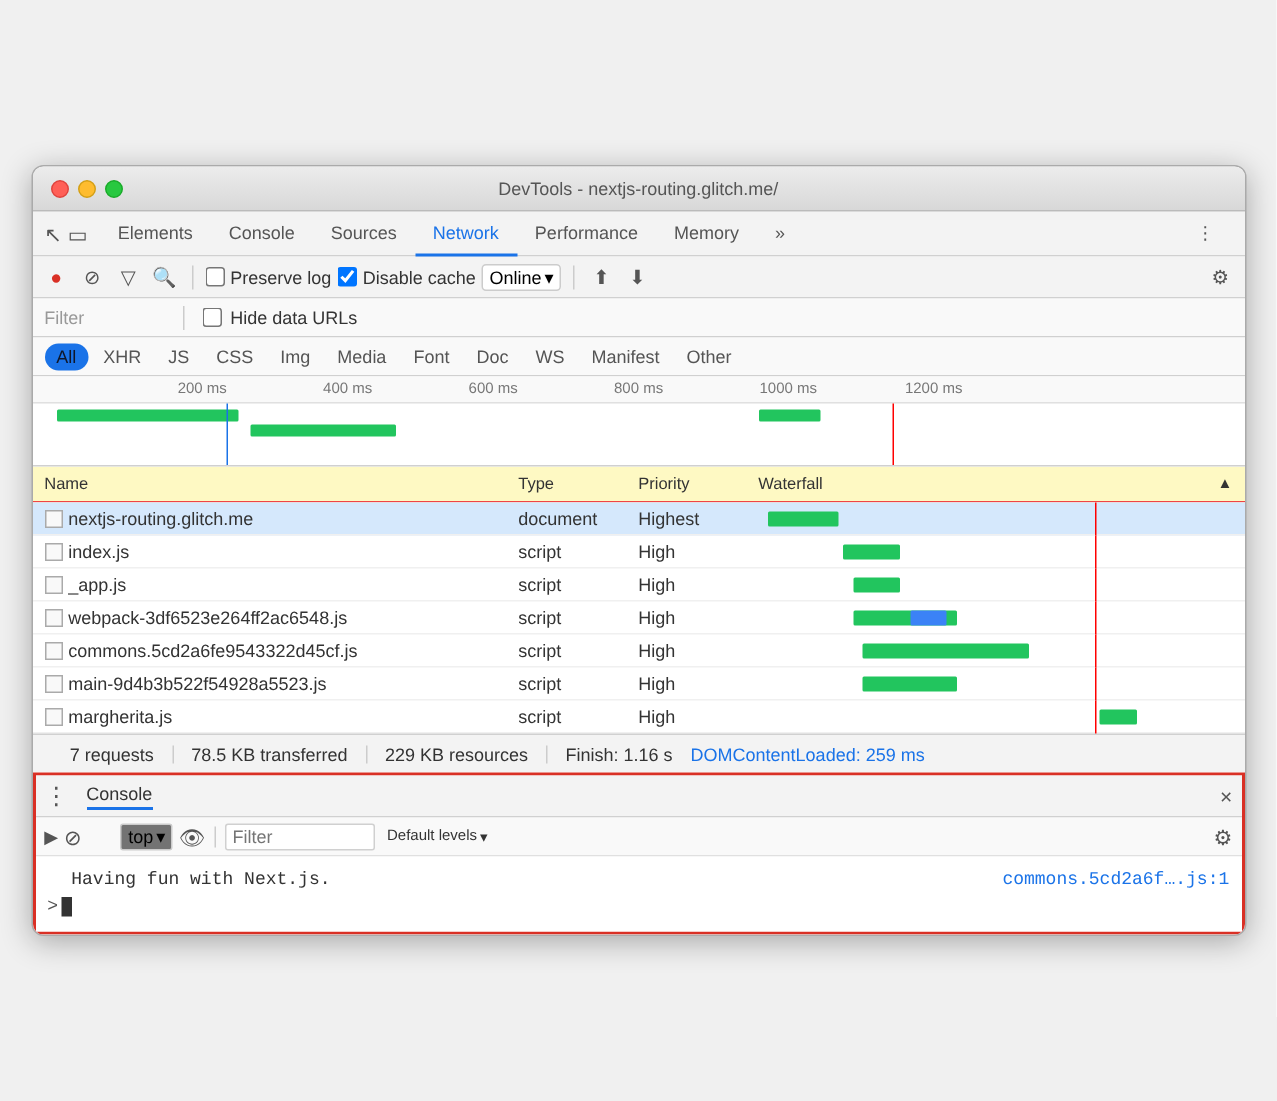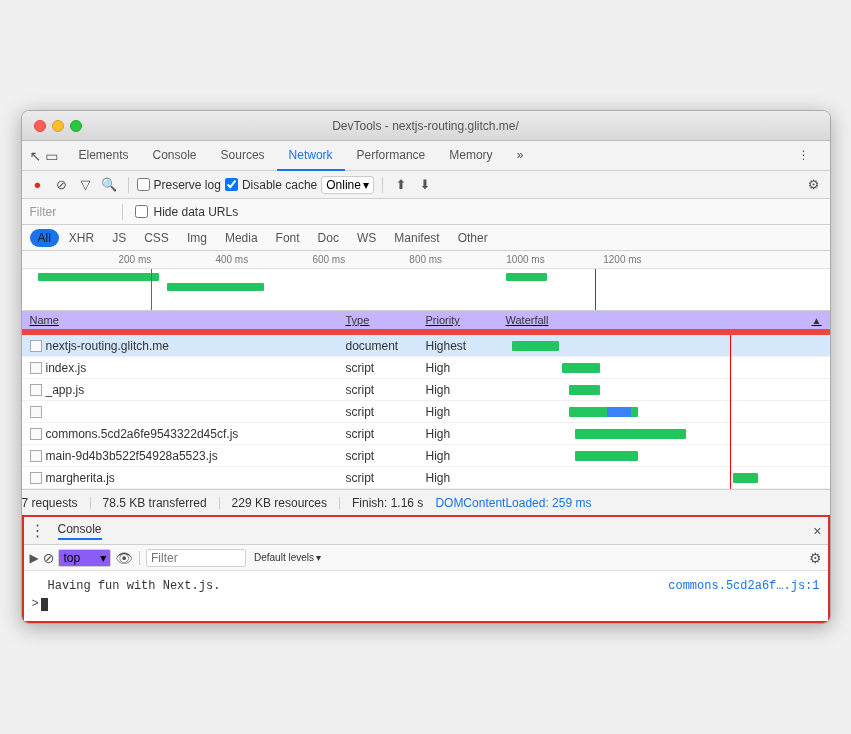--- a/index.html
+++ b/index.html
@@ -169,26 +169,25 @@
     .timeline-area {
       background: #fff;
       height: 60px;
       border-bottom: 1px solid #d0d0d0;
       position: relative;
       overflow: hidden;
     }
     .table-header {
       display: grid;
       grid-template-columns: 1fr 80px 80px 1fr;
-      background: #c4b5fd;
-      border-bottom: 6px solid #ef4444;
+      background: #fef9c3;
+      border-bottom: 1px solid #ef4444;
       height: 24px;
       align-items: center;
       padding: 0 8px;
-      text-decoration: underline;
     }
     .table-header-cell {
       font-size: 11px;
       color: #333;
       font-weight: 500;
     }
     .table-body {
       background: #fff;
     }
     .table-row {
@@ -228,21 +227,21 @@
     .wf-bar {
       position: absolute;
       height: 10px;
       border-radius: 1px;
     }
     .status-bar {
       background: #f3f3f3;
       border-top: 1px solid #d0d0d0;
       display: flex;
       align-items: center;
-      padding: 0 0;
+      padding: 0 25px;
       height: 26px;
       gap: 12px;
       font-size: 12px;
       color: #333;
     }
     .status-divider {
       width: 1px;
       height: 12px;
       background: #ccc;
     }
@@ -489,20 +488,21 @@
         <div class="cell">script</div>
         <div class="cell">High</div>
         <div class="waterfall-cell" style="position: relative;">
           <div class="wf-bar" style="left: 20%; width: 10%; background: rgb(34, 197, 94); top: 6px;"></div>
           <div style="position: absolute; top: 0px; bottom: 0px; left: 71%; width: 1px; background: red;"></div>
         </div>
       </div>
       <div class="table-row">
         <div class="cell filename">
           <div class="file-icon"></div>
+          <span class="">webpack-3df6523e264ff2ac6548.js</span>
         </div>
         <div class="cell">script</div>
         <div class="cell">High</div>
         <div class="waterfall-cell" style="position: relative;">
           <div class="wf-bar" style="left: 20%; width: 22%; background: rgb(34, 197, 94); top: 6px;"></div>
           <div class="wf-bar" style="left: 32.1%; width: 7.7%; background: rgb(59, 130, 246); top: 6px;"></div>
           <div style="position: absolute; top: 0px; bottom: 0px; left: 71%; width: 1px; background: red;"></div>
         </div>
       </div>
       <div class="table-row">
@@ -558,21 +558,21 @@
 
     <div class="console-header">
       <span class="dots-menu">⋮</span>
       <span class="console-title">Console</span>
       <span class="close-x">×</span>
     </div>
 
     <div class="console-toolbar">
       <span style="font-size:12px; cursor:pointer; color:#555;">▶</span>
       <span style="font-size:14px; cursor:pointer; color:#555;">⊘</span>
-      <div style="display:flex; align-items:center; gap:20px; padding:1px 4px; border:1px solid #ccc; border-radius:2px; background:#8b5cf6; font-size:12px; cursor:pointer;">
+      <div style="display:flex; align-items:center; gap:2px; padding:1px 4px; border:1px solid #ccc; border-radius:2px; background:#737373; font-size:12px; cursor:pointer;margin-left:22px;">
         <span>top</span>
         <span>▾</span>
       </div>
       <span style="font-size:14px; cursor:pointer; color:#555;">👁</span>
       <div style="width:1px; height:14px; background:#ccc; margin:0 2px;"></div>
       <input class="console-filter" type="text" placeholder="Filter" style="">
       <div style="display:flex; align-items:center; gap:2px; font-size:10px; color:#333; cursor:pointer; margin-left:4px;">
         <span>Default levels</span>
         <span>▾</span>
       </div>

